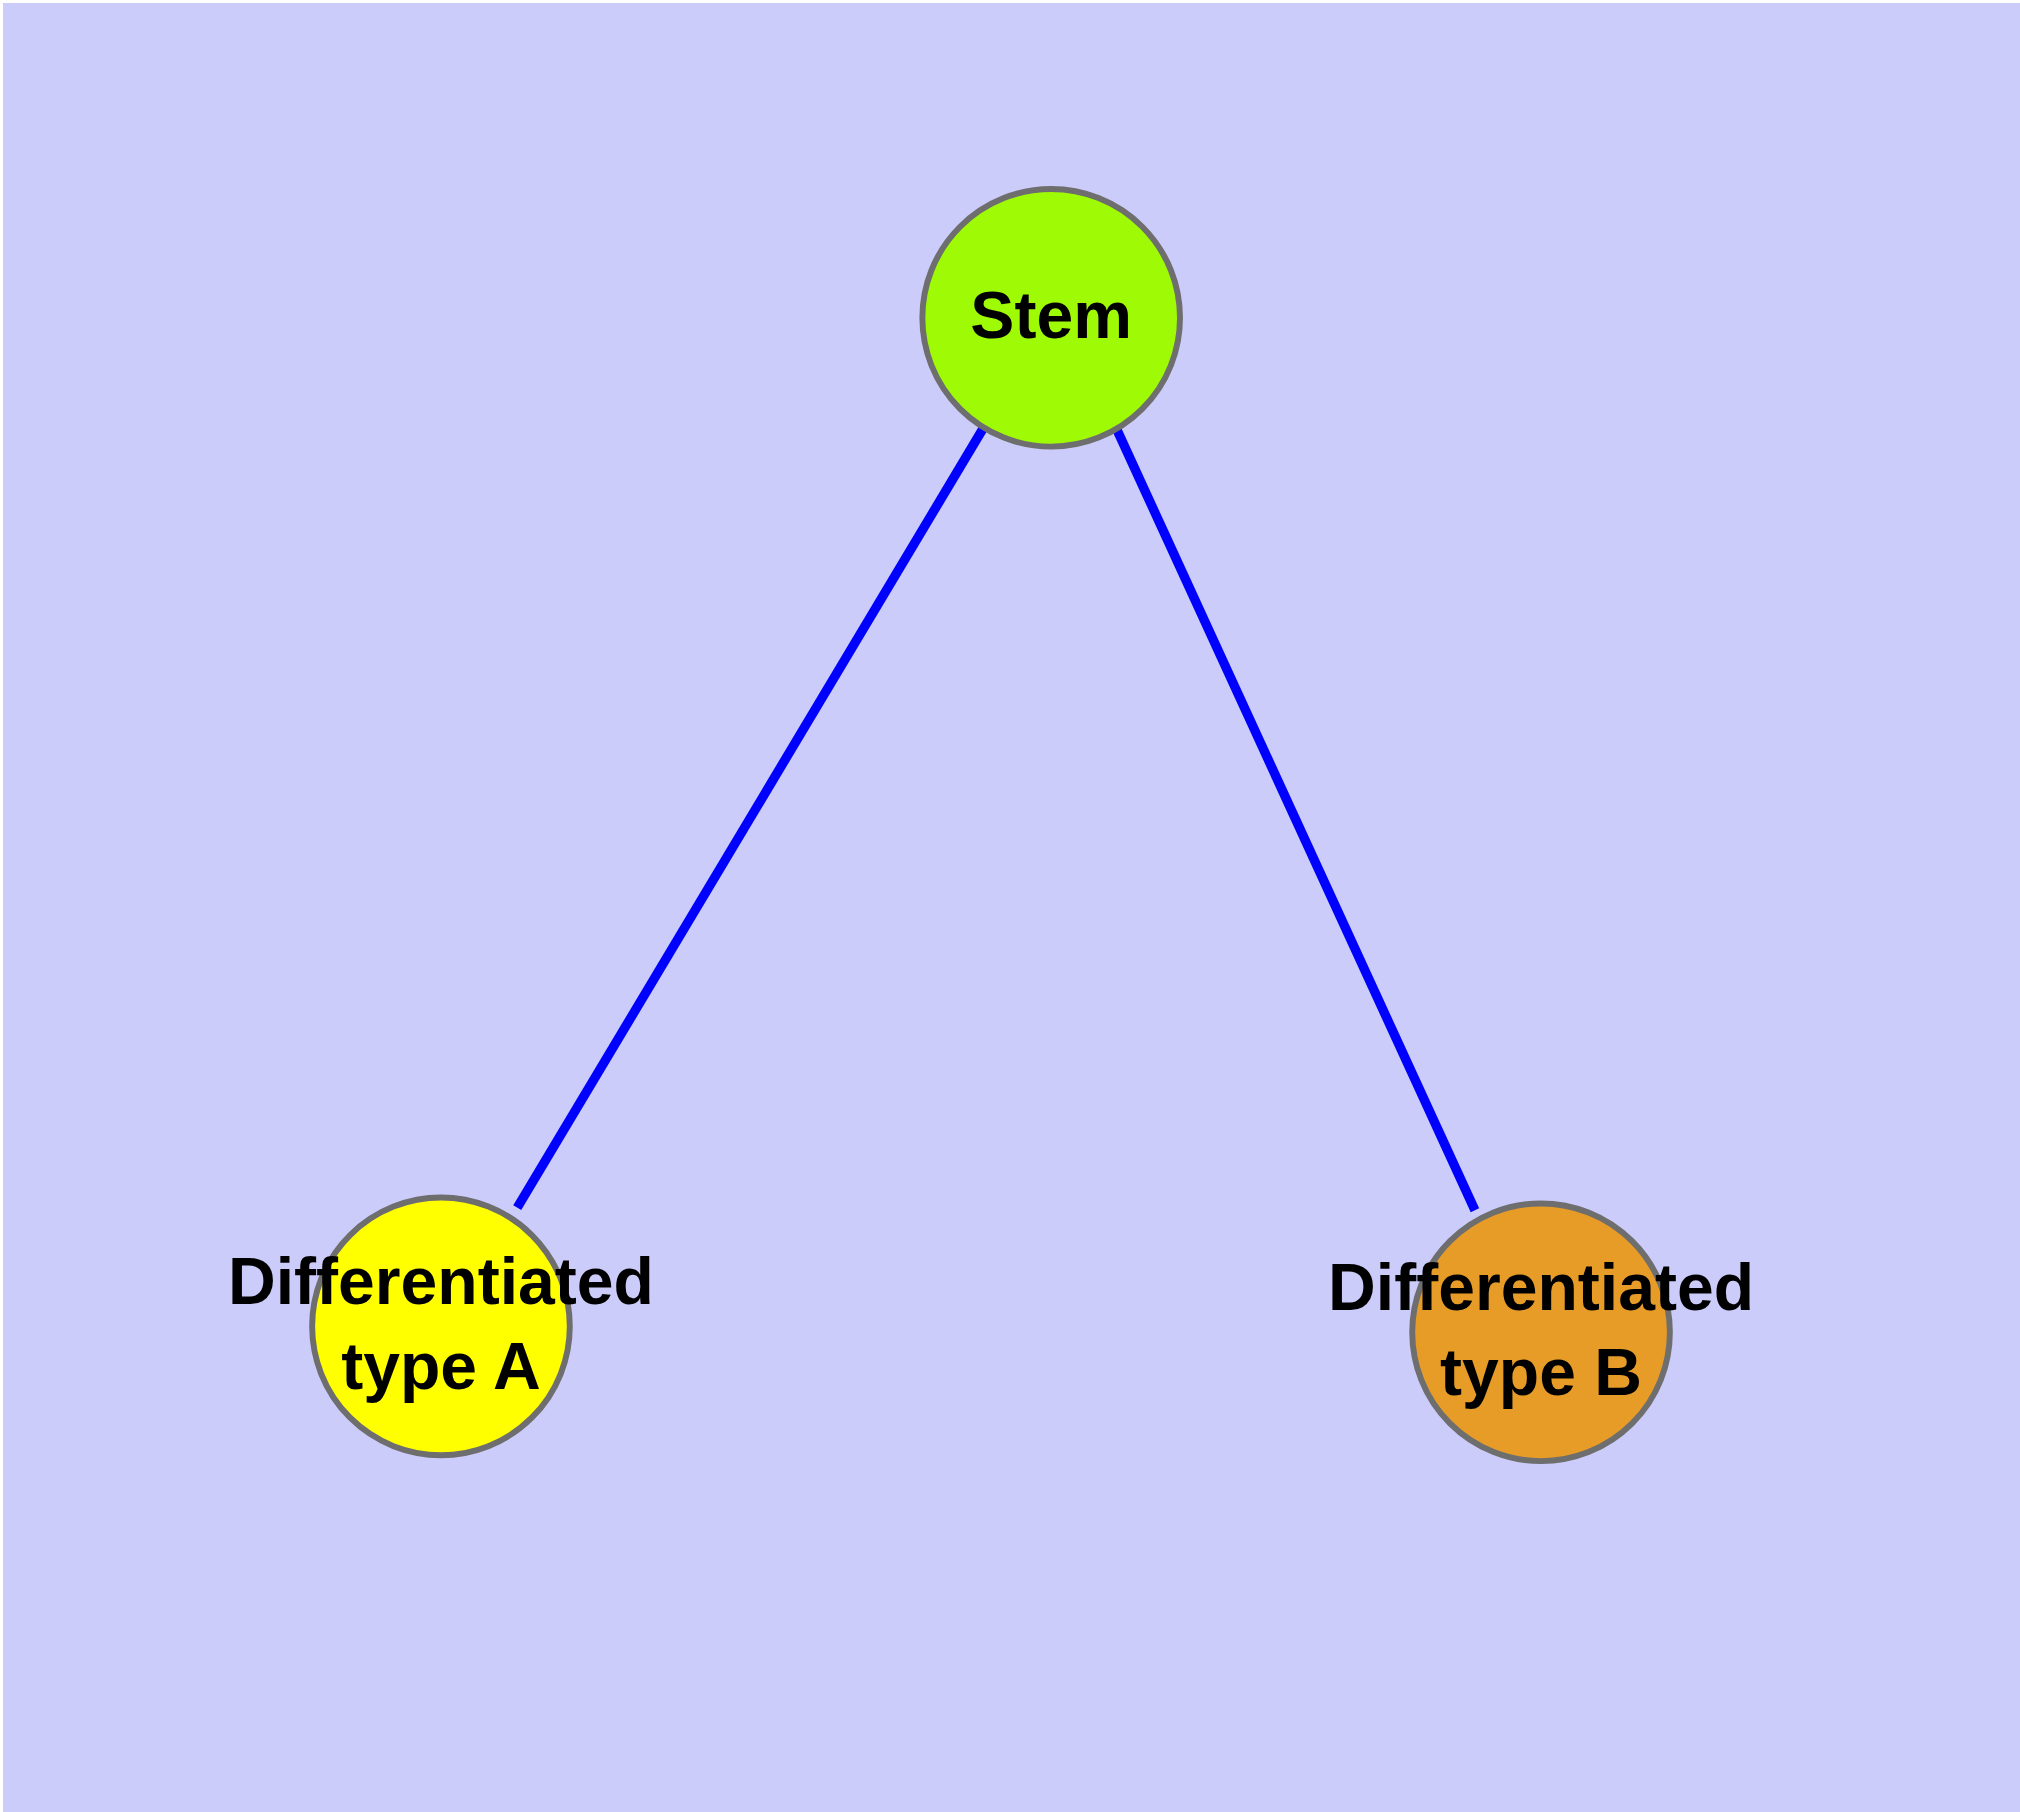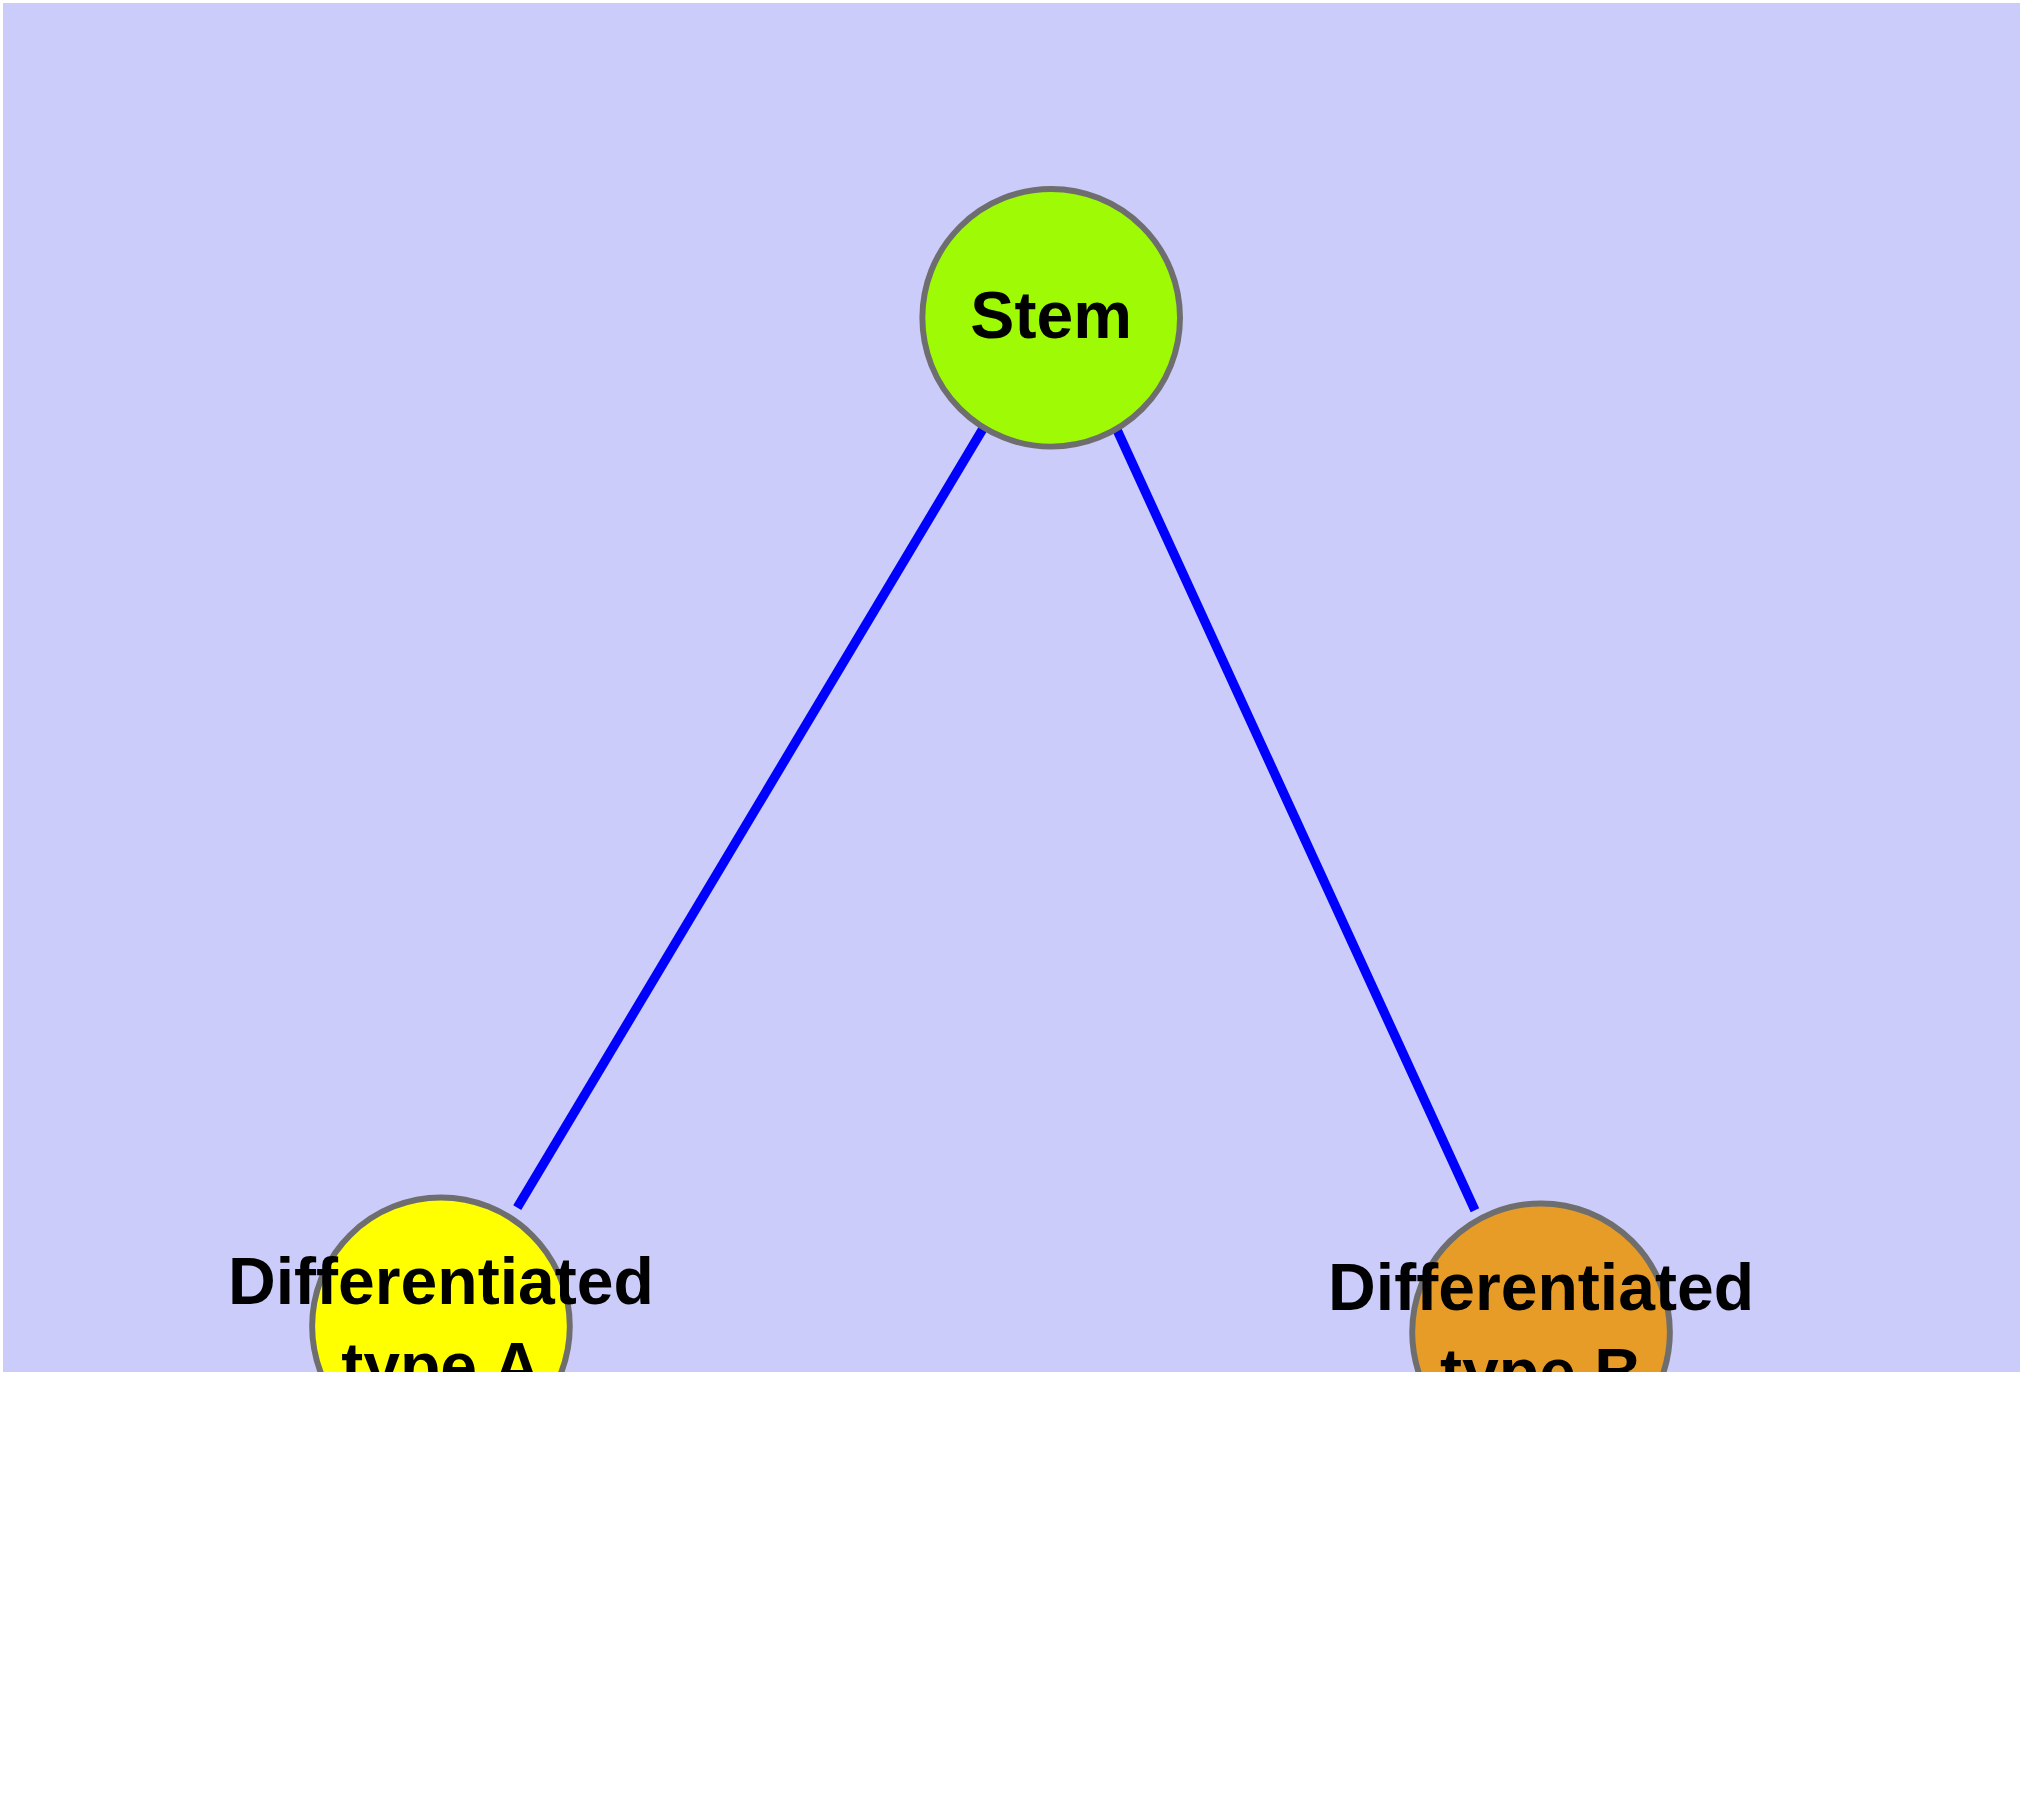--- a/index.html
+++ b/index.html
@@ -3,21 +3,21 @@
 <meta charset="utf-8">
 <style>
   html, body {
     margin: 0;
     padding: 0;
     background: #ffffff;
   }
   #canvas {
     position: relative;
     width: 2021px;
-    height: 1372px;
+    height: 1812px;
     overflow: hidden;
     background: #ffffff;
   }
   #plot-background {
     position: absolute;
     left: 2.5px;
     top: 2.5px;
     width: 2018px;
     height: 1810px;
     background: #ccccfa;

